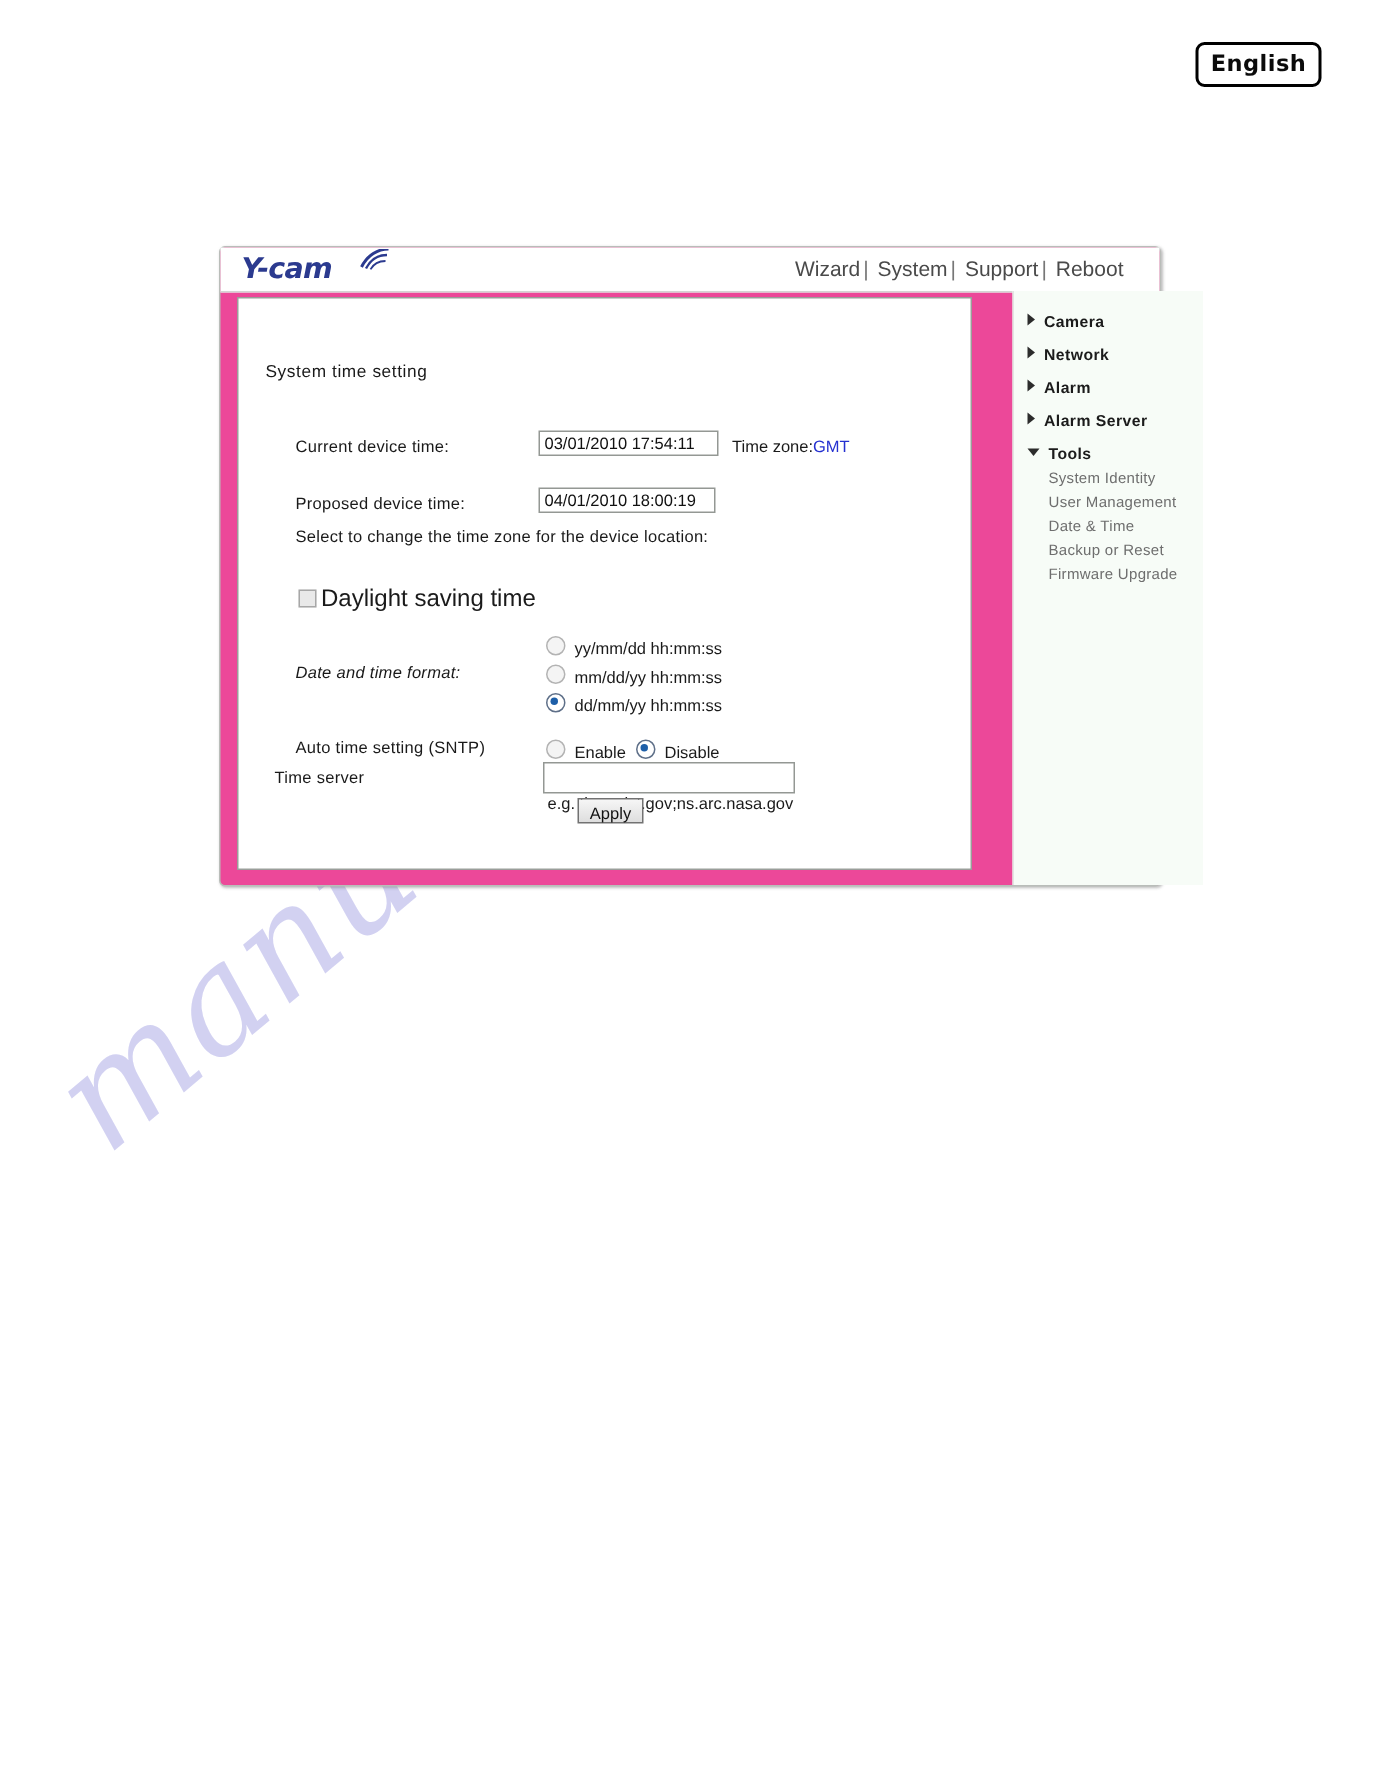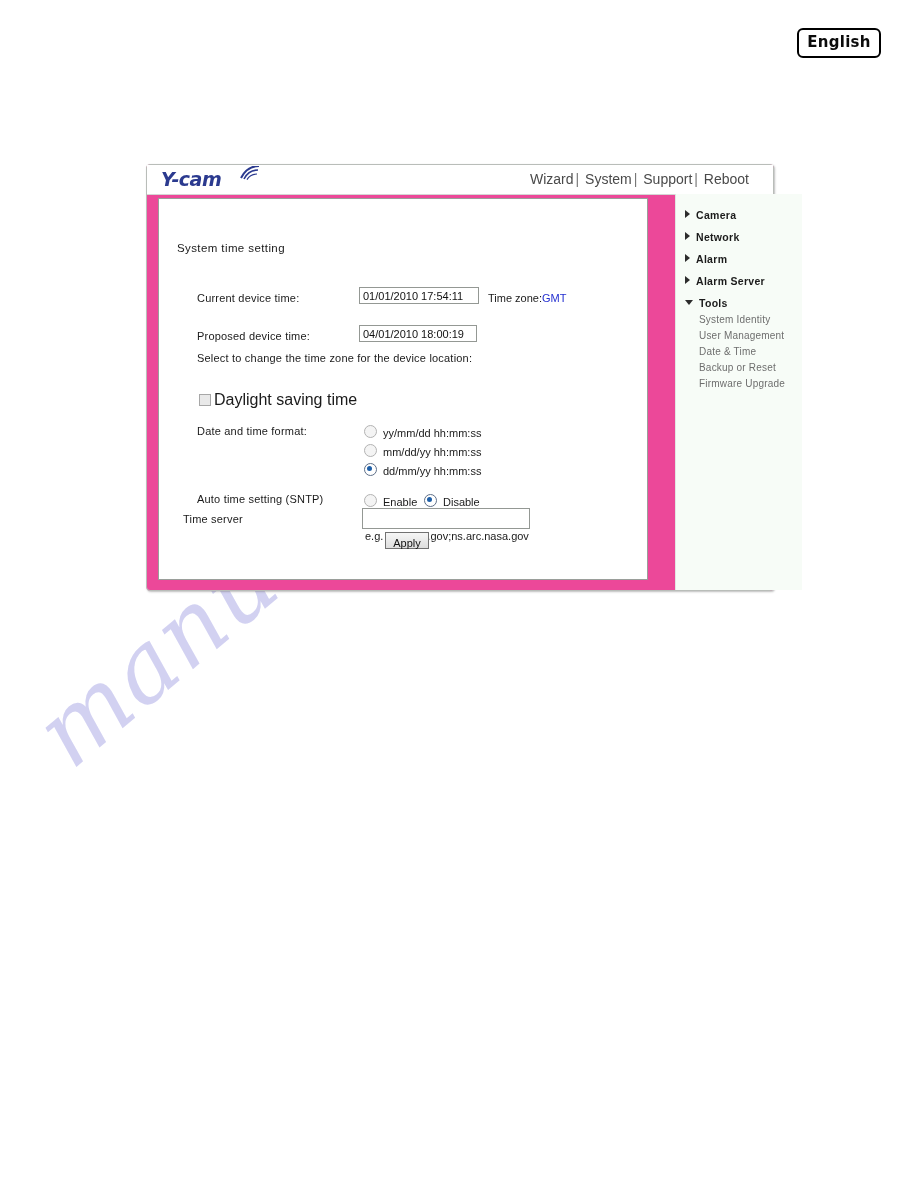--- a/index.html
+++ b/index.html
@@ -375,34 +375,34 @@
     </div>
   </div>
 
   <div id="panel-body">
 
     <div id="content-box">
 
       <div id="section-title">System time setting</div>
 
       <div class="form-label" style="left:38px; top:93px;">Current device time:</div>
-      <div class="text-box" style="left:200px; top:88px; width:120px; height:17px; padding-top:1px;">01/01/2010 17:54:11</div>
+      <div class="text-box" style="left:200px; top:88px; width:120px; height:17px; padding-top:1px;">03/01/2010 17:54:11</div>
       <div class="plain-text" style="left:329px; top:93px;"><span>Time zone:</span><span class="blue-val">GMT</span></div>
 
       <div class="form-label" style="left:38px; top:131px;">Proposed device time:</div>
       <div class="text-box" style="left:200px; top:126px; width:118px; height:17px; padding-top:1px;">04/01/2010 18:00:19</div>
 
       <div class="form-label" style="left:38px; top:153px;">Select to change the time zone for the device location:</div>
 
 
       <div class="cb-row">
         <span class="cb-box"></span><span class="cb-label">Daylight saving time</span>
       </div>
 
-      <div class="form-label" style="left:38px; top:226px;">Date and time format:</div>
+      <div class="form-label" style="left:38px; top:244px;font-style:italic;">Date and time format:</div>
 
       <div class="radio-row" style="left:205px; top:224px;">
         <span class="rb"></span><span class="rb-label">yy/mm/dd hh:mm:ss</span>
       </div>
       <div class="radio-row" style="left:205px; top:243px;">
         <span class="rb"></span><span class="rb-label">mm/dd/yy hh:mm:ss</span>
       </div>
       <div class="radio-row" style="left:205px; top:262px;">
         <span class="rb checked"></span><span class="rb-label">dd/mm/yy hh:mm:ss</span>
       </div>

